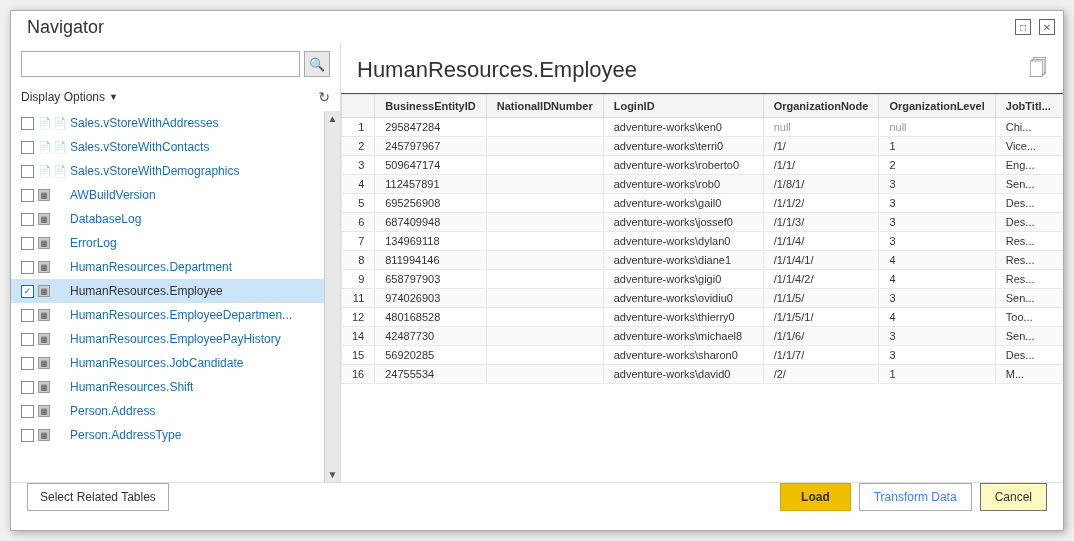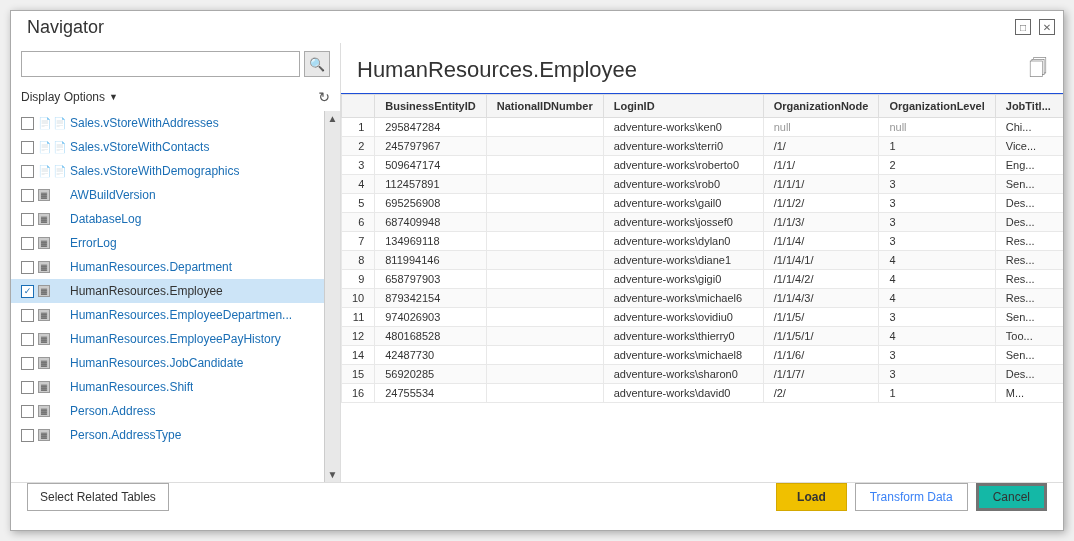--- a/index.html
+++ b/index.html
@@ -264,22 +264,22 @@
       padding: 0 14px;
       background: #fff;
       border: 1px solid #aaa;
       cursor: pointer;
       font-size: 12px;
       color: #3b82f6;
     }
     .btn-cancel {
       height: 28px;
       padding: 0 14px;
-      background: #14b8a6;
-      border: 3px solid #737373;
+      background: #fef9c3;
+      border: 1px solid #737373;
       cursor: pointer;
       font-size: 12px;
       color: #333;
     }
     .list-scroll-wrapper {
       flex: 1;
       position: relative;
       overflow: hidden;
       display: flex;
     }
@@ -484,21 +484,21 @@
                 <td>adventure-works\roberto0</td>
                 <td>/1/1/</td>
                 <td>2</td>
                 <td>Eng...</td>
               </tr>
               <tr>
                 <td class="row-num">4</td>
                 <td>112457891</td>
                 <td></td>
                 <td>adventure-works\rob0</td>
-                <td>/1/1/1/</td>
+                <td>/1/8/1/</td>
                 <td>3</td>
                 <td>Sen...</td>
               </tr>
               <tr>
                 <td class="row-num">5</td>
                 <td>695256908</td>
                 <td></td>
                 <td>adventure-works\gail0</td>
                 <td>/1/1/2/</td>
                 <td>3</td>
@@ -530,29 +530,20 @@
                 <td>/1/1/4/1/</td>
                 <td>4</td>
                 <td>Res...</td>
               </tr>
               <tr>
                 <td class="row-num">9</td>
                 <td>658797903</td>
                 <td></td>
                 <td>adventure-works\gigi0</td>
                 <td>/1/1/4/2/</td>
-                <td>4</td>
-                <td>Res...</td>
-              </tr>
-              <tr>
-                <td class="row-num">10</td>
-                <td>879342154</td>
-                <td></td>
-                <td>adventure-works\michael6</td>
-                <td>/1/1/4/3/</td>
                 <td>4</td>
                 <td>Res...</td>
               </tr>
               <tr>
                 <td class="row-num">11</td>
                 <td>974026903</td>
                 <td></td>
                 <td>adventure-works\ovidiu0</td>
                 <td>/1/1/5/</td>
                 <td>3</td>

